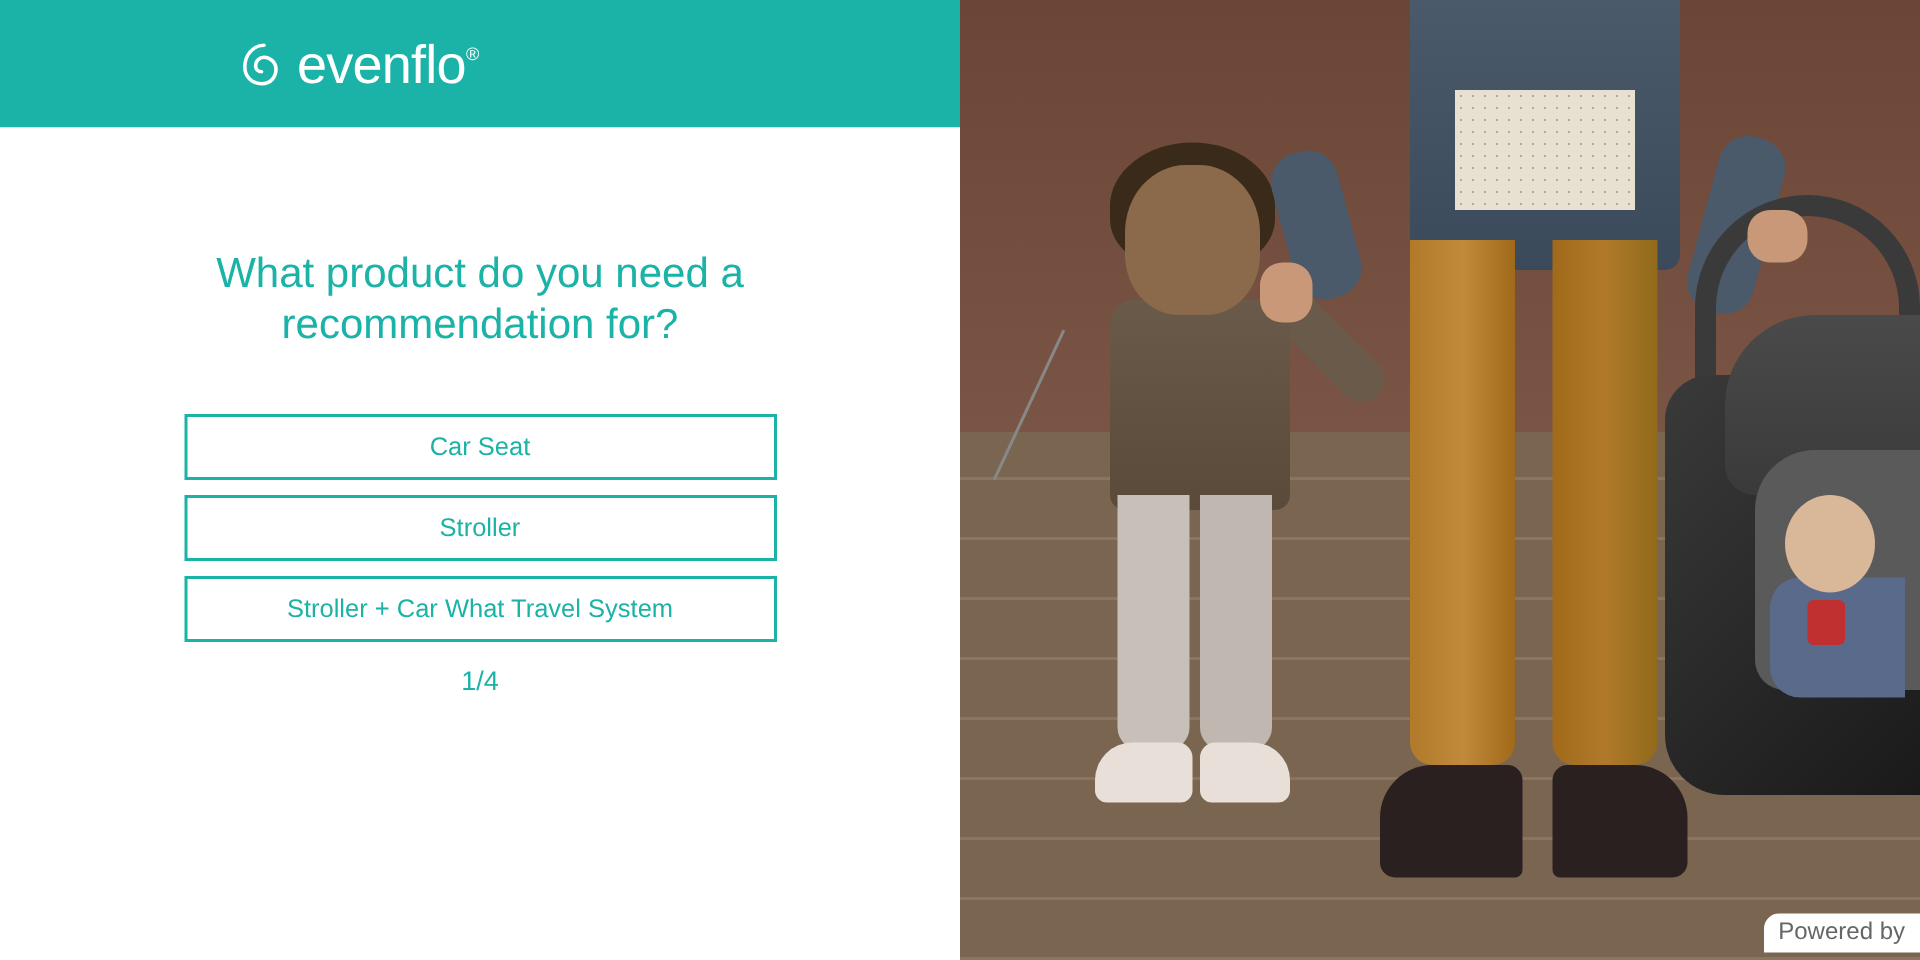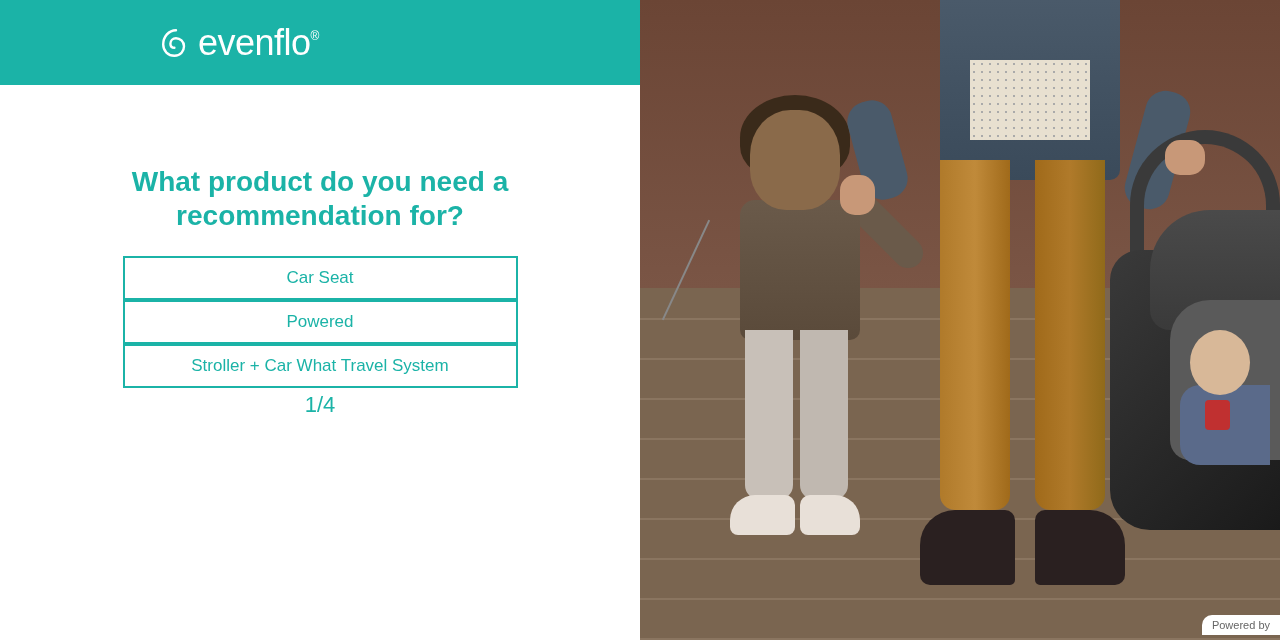--- a/index.html
+++ b/index.html
@@ -52,46 +52,47 @@
       flex: 1;
       background: white;
       padding: 80px 80px 0 80px;
       display: flex;
       flex-direction: column;
       align-items: center;
     }
     .question {
       color: #1bb3a7;
       font-size: 28px;
-      font-weight: 700;
+      font-weight: 400;
       text-align: center;
       line-height: 1.2;
-      margin-bottom: 24px;
+      margin-bottom: 44px;
       max-width: 480px;
     }
     .options {
       display: flex;
       flex-direction: column;
+      gap: 10px;
       width: 395px;
-      margin-bottom: 4px;
+      margin-bottom: 16px;
     }
     .option-button {
       border: 2px solid #1bb3a7;
       background: white;
       color: #1bb3a7;
       font-size: 17px;
       font-weight: 500;
       padding: 10px 16px;
       text-align: center;
       cursor: pointer;
       font-family: inherit;
     }
     .progress {
       color: #1bb3a7;
-      font-size: 22px;
+      font-size: 18px;
       font-weight: 500;
     }
     .right-panel {
       width: 640px;
       height: 640px;
       position: relative;
       background: linear-gradient(135deg, #5a4a3a 0%, #7a5a3a 30%, #8a6a4a 50%, #6a5a4a 70%, #4a3a2a 100%);
       overflow: hidden;
     }
     .image-scene {
@@ -362,42 +363,42 @@
       background: #888;
       transform: rotate(25deg);
     }
     .powered-by {
       position: absolute;
       bottom: 5px;
       right: 0;
       background: white;
       padding: 4px 10px;
       border-radius: 10px 0 0 0;
-      font-size: 11px;
+      font-size: 16px;
       color: #666;
       margin-top: 36px;
     }
   </style>
 </head>
 <body>
 
 <div class="left-panel">
   <div class="header">
     <div class="logo">
       <svg class="logo-icon" viewBox="0 0 40 40" fill="none">
         <path d="M 20 4 C 11 4 4 12 4 22 C 4 30 10 36 18 36 C 26 36 30 30 30 24 C 30 18 25 14 20 14 C 16 14 13 17 13 21 C 13 24 15 26 18 26" stroke="white" stroke-width="3" stroke-linecap="round" fill="none"></path>
       </svg>
       <span class="logo-text"><span>evenflo</span><span class="logo-mark">®</span></span>
     </div>
   </div>
   <div class="content">
     <h1 class="question">What product do you need a recommendation for?</h1>
     <div class="options">
       <button class="option-button">Car Seat</button>
-      <button class="option-button">Powered</button>
+      <button class="option-button">Stroller</button>
       <button class="option-button">Stroller + Car What Travel System</button>
     </div>
     <div class="progress">1/4</div>
   </div>
 </div>
 
 <div class="right-panel">
   <div class="image-scene">
     <div class="sky-bg"></div>
     <div class="pavement"></div>

